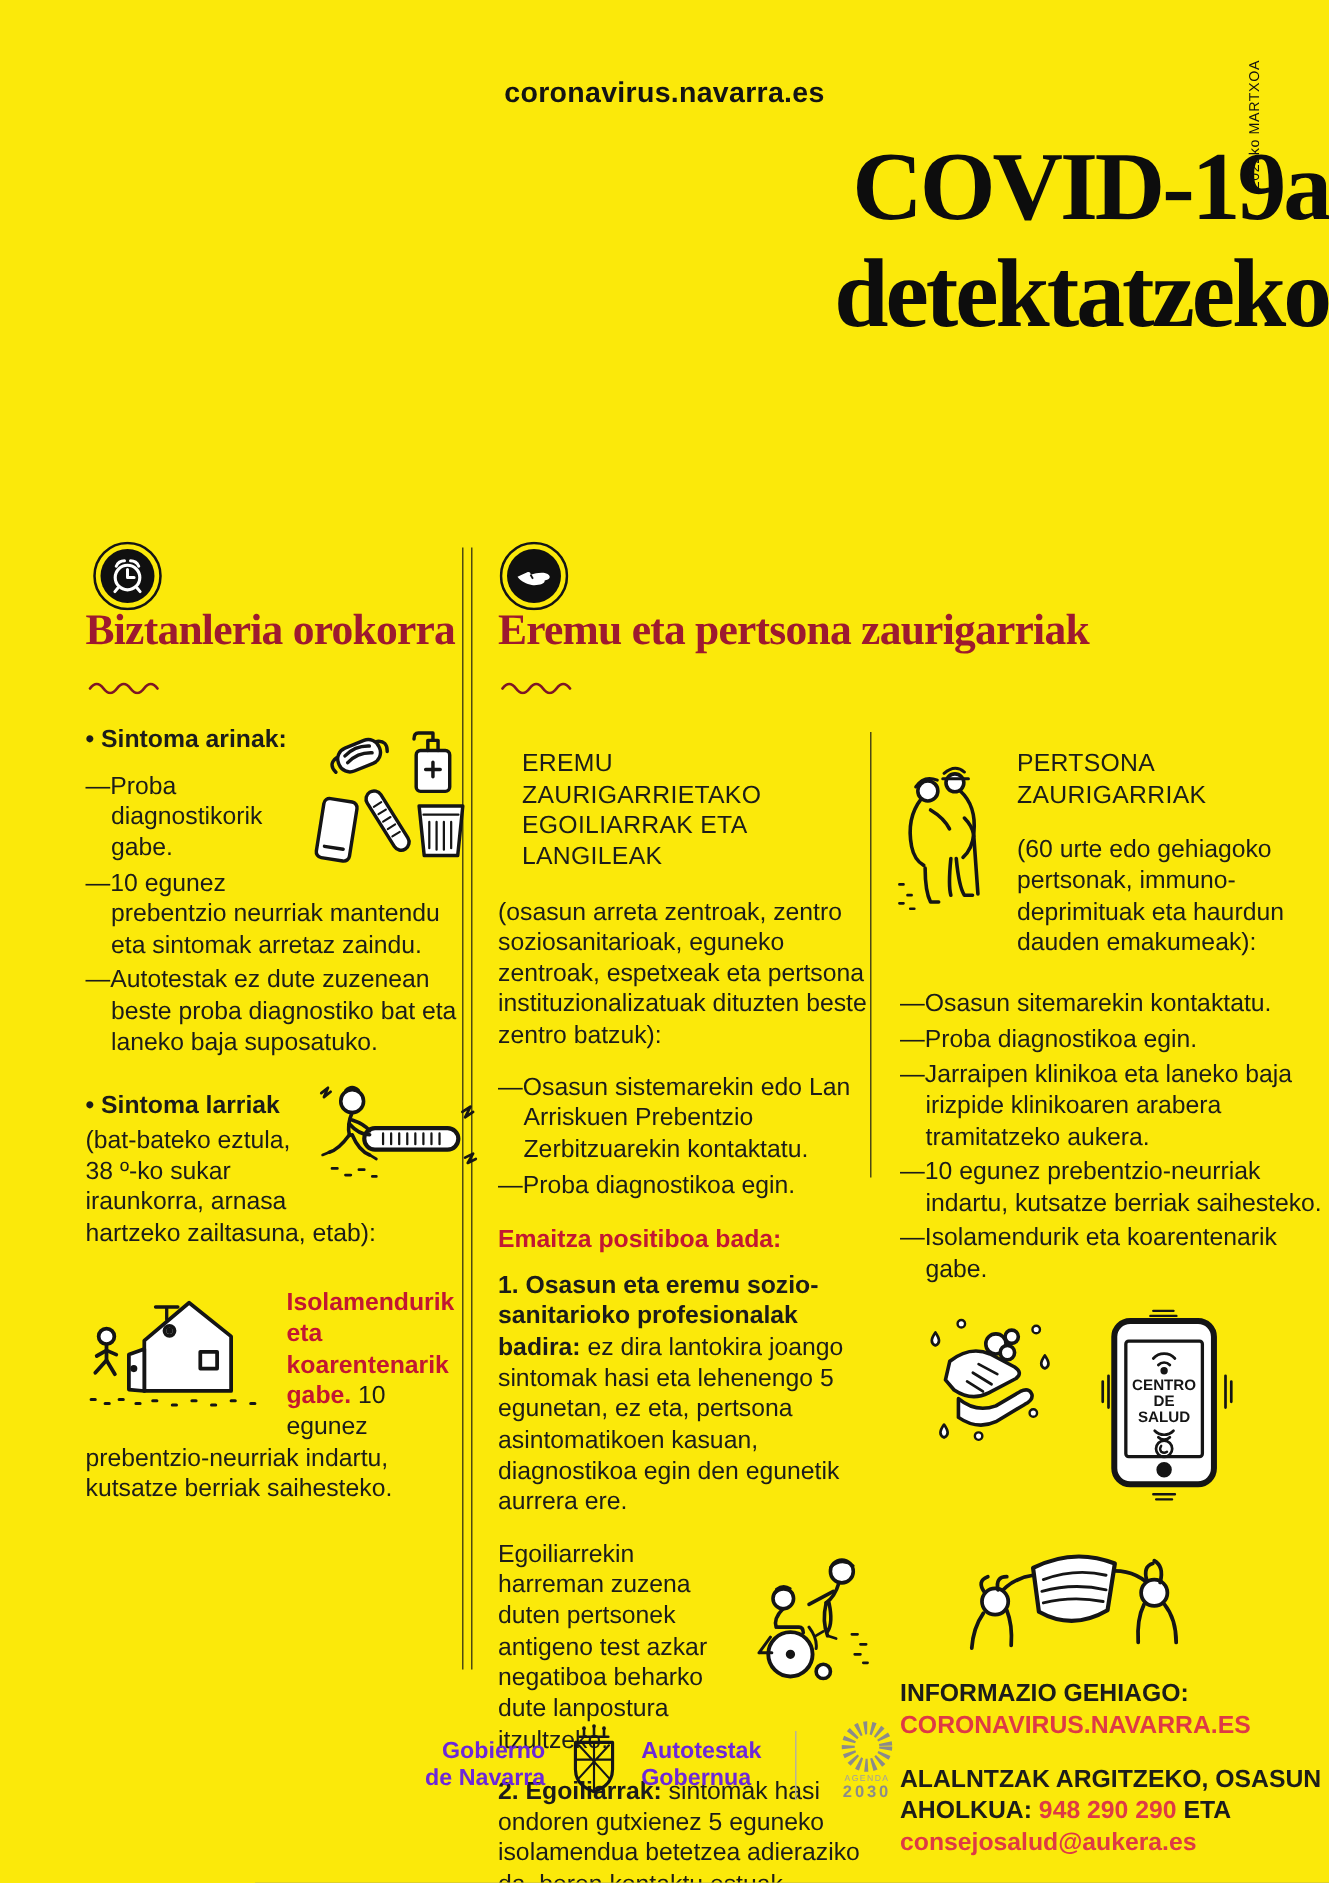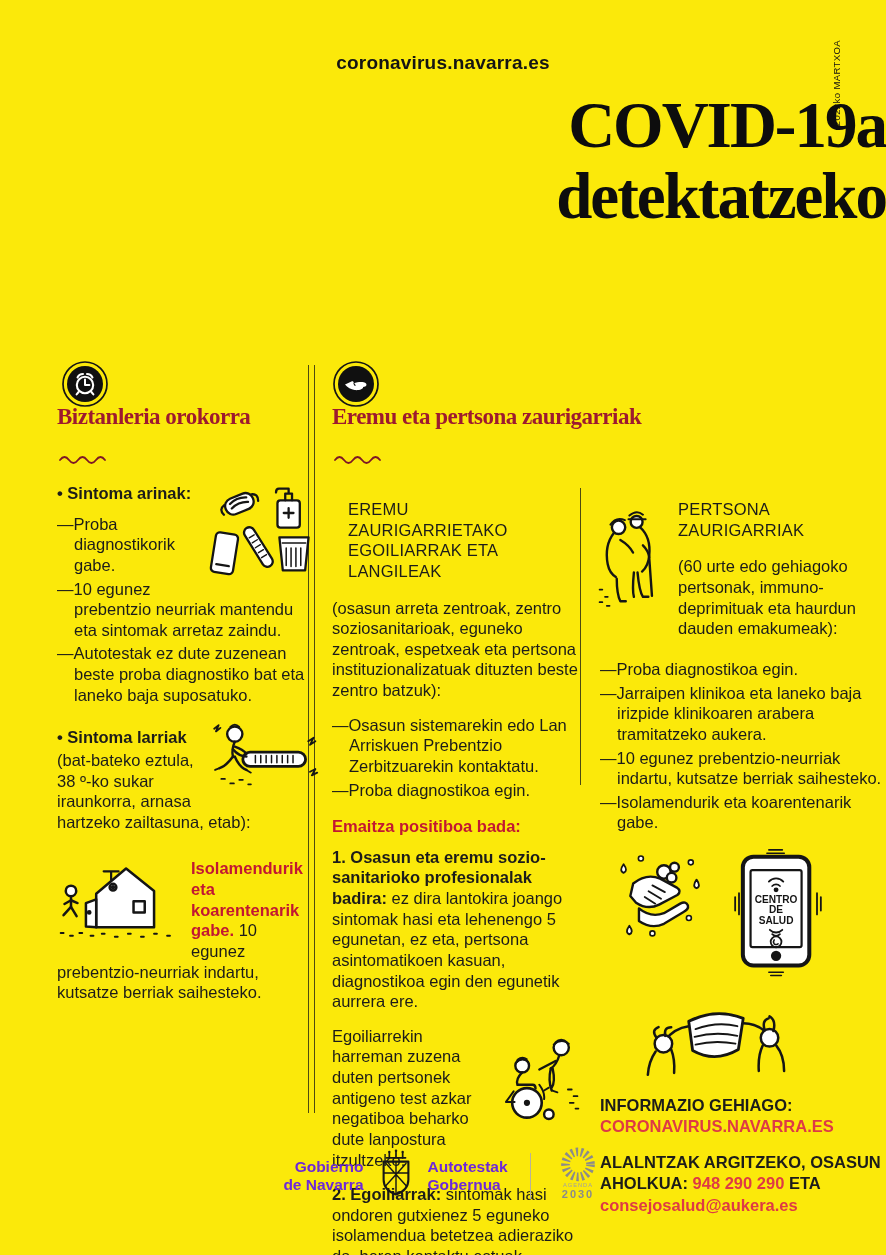--- a/index.html
+++ b/index.html
@@ -34,21 +34,21 @@
     position:absolute;top:40px;right:44px;
     writing-mode:vertical-rl;transform:rotate(180deg);
     font-size:9.5px;letter-spacing:.4px;color:#111;
   }
   
   .sec-icon{position:absolute;width:46px;height:46px;}
   .sec-head{
     position:absolute;
     font-family:"Liberation Serif","DejaVu Serif",serif;
     font-weight:700;
-    font-size:23px;letter-spacing:-.5px;
+    font-size:29px;letter-spacing:-.5px;
     color:#9D1A2F;
     white-space:nowrap;
   }
   .wave{position:absolute;}
   
   .col{position:absolute;font-size:16.5px;line-height:1.25;color:#1c1c1a;}
   .col-left{left:57px;top:483px;width:252px;}
   .col-mid{left:332px;top:483px;width:248px;}
   .col-right{left:600px;top:483px;width:282px;}
 
@@ -265,20 +265,21 @@
           <path d="M52 47 q6 6 7 13"></path>
           <path d="M59 61 l3 42"></path>
           <path d="M46 77 q2 21 6 27 l6 0 M42 77 q-2 20 0 27"></path>
           <path d="M4 96 h3 M10 104 h3 M4 110 h3 M12 114 h3" stroke-width="1.8"></path>
         </svg>
       </div>
       <p class="caps-title">PERTSONA ZAURIGARRIAK</p>
       <div>(60 urte edo gehiagoko pertsonak, immuno-deprimituak eta haurdun dauden emakumeak):</div>
     </div>
     <ul class="dl clear" style="margin-top:10px;">
+      <li>—Osasun sitemarekin kontaktatu.</li>
       <li>—Proba diagnostikoa egin.</li>
       <li>—Jarraipen klinikoa eta laneko baja irizpide klinikoaren arabera tramitatzeko aukera.</li>
       <li>—10 egunez prebentzio-neurriak indartu, kutsatze berriak saihesteko.</li>
       <li>—Isolamendurik eta koarentenarik gabe.</li>
     </ul>
 
     <div class="illus-row">
       <div>
         <svg class="doodle" viewBox="0 0 100 100" width="96" height="96" fill="none" stroke="#151515" stroke-width="2.4" stroke-linecap="round" stroke-linejoin="round">
           <circle cx="52" cy="26" r="7" fill="#fff"></circle>

